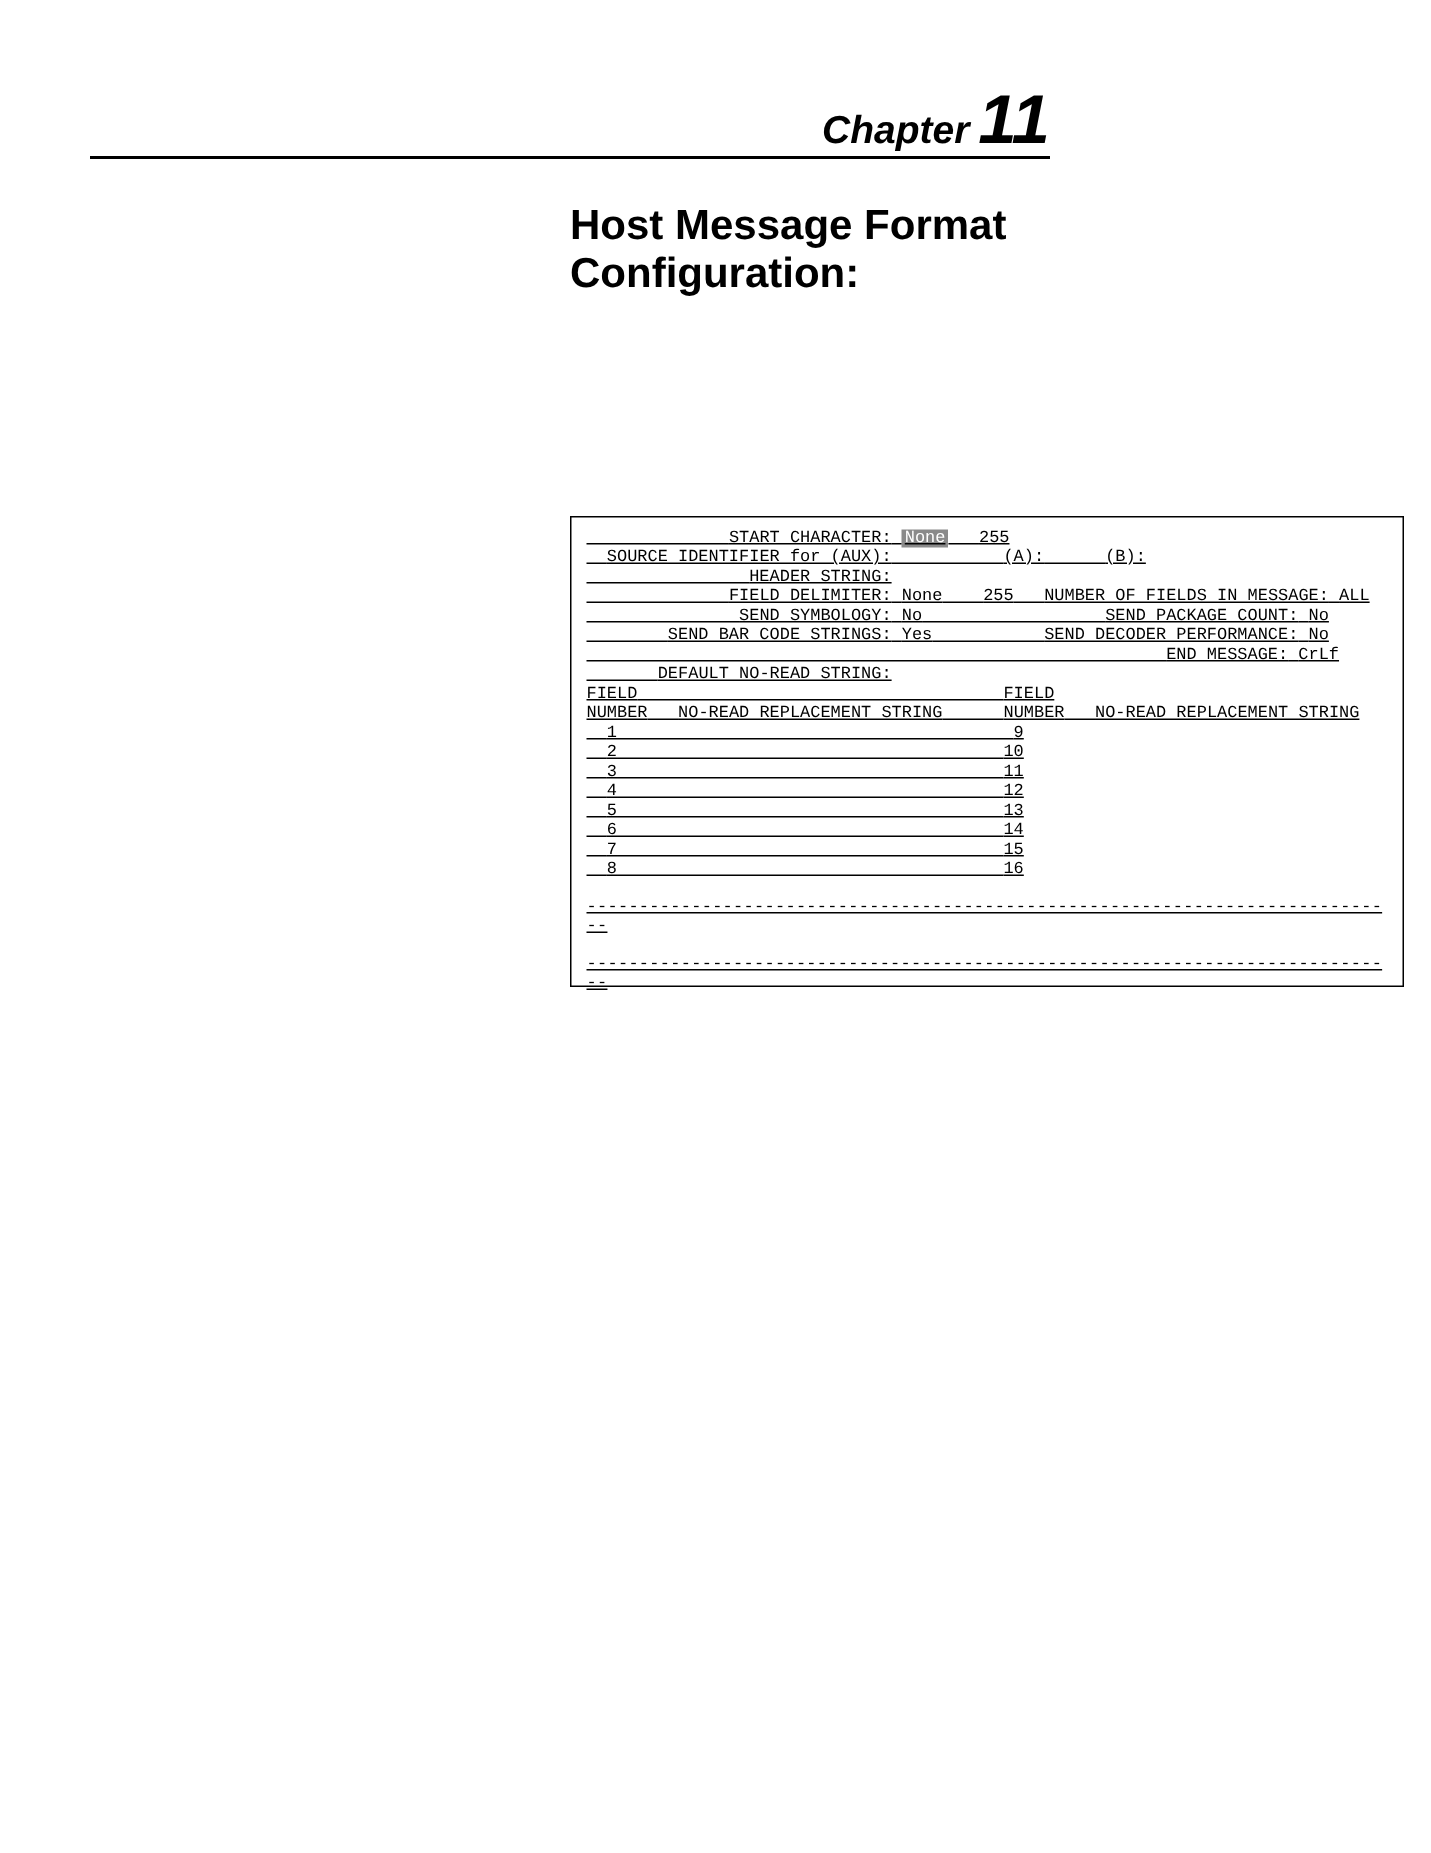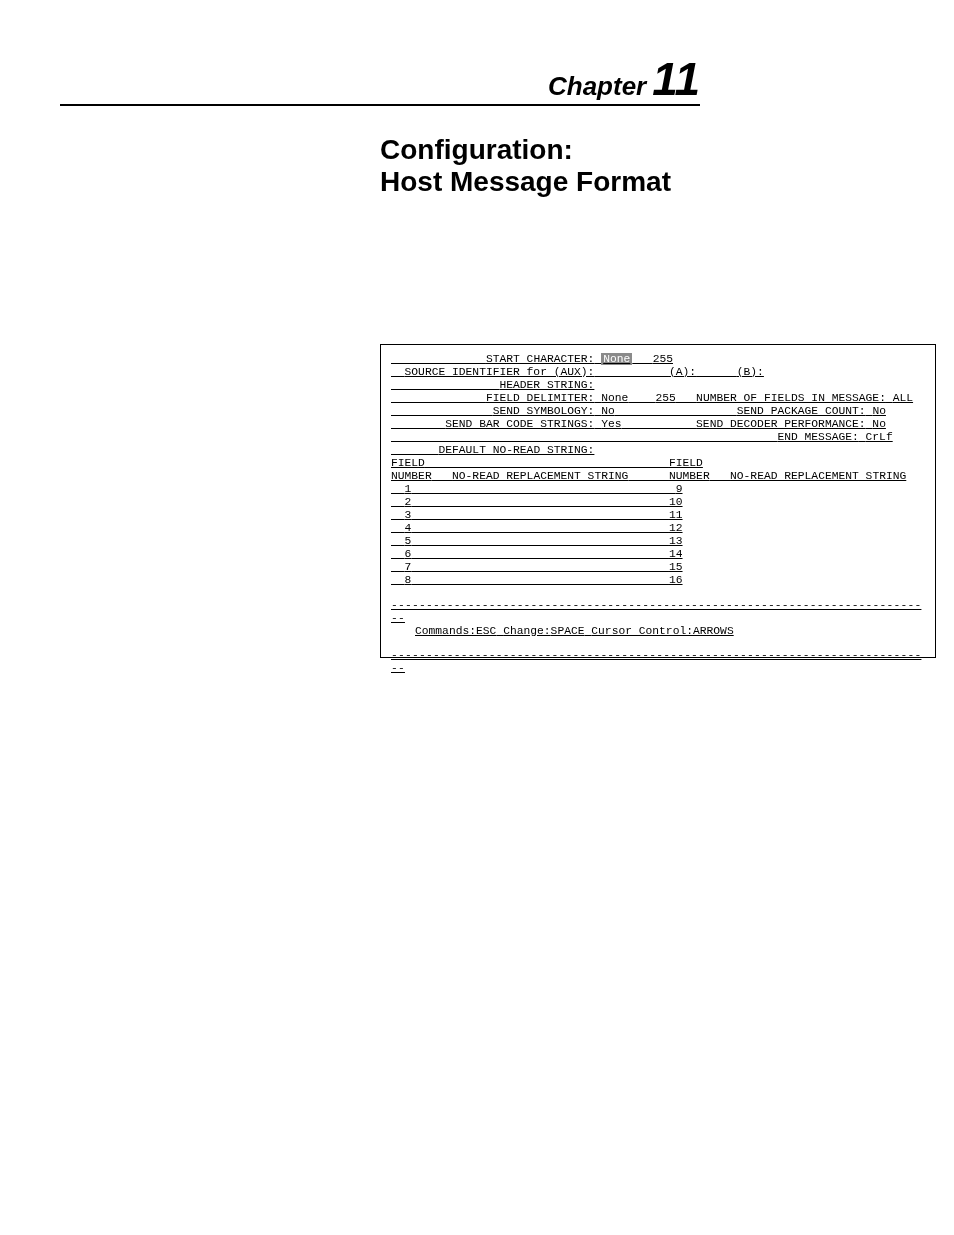--- a/index.html
+++ b/index.html
@@ -85,22 +85,22 @@
 </style>
 </head>
 <body>
 <div class="page">
 
   <div class="chapter-header">
     <span class="chapter-word">Chapter</span><span class="chapter-num">11</span>
   </div>
 
   <div class="title-block">
+    <div>Host Message Format</div>
     <div>Configuration:</div>
-    <div>Host Message Format</div>
   </div>
 
   <div class="terminal-frame">
     <div class="term"><span>              </span><span>START CHARACTER:</span> <span class="highlight">None</span>   <span>255</span>
 <span>  </span><span>SOURCE IDENTIFIER for (AUX):</span>           <span>(A):</span>      <span>(B):</span>
 <span>                </span><span>HEADER STRING:</span>
 <span>              </span><span>FIELD DELIMITER:</span> <span>None</span>    <span>255</span>   <span>NUMBER OF FIELDS IN MESSAGE:</span> <span>ALL</span>
 <span>               </span><span>SEND SYMBOLOGY:</span> <span>No</span>                  <span>SEND PACKAGE COUNT:</span> <span>No</span>
 <span>        </span><span>SEND BAR CODE STRINGS:</span> <span>Yes</span>           <span>SEND DECODER PERFORMANCE:</span> <span>No</span>
 <span>                                                         </span><span>END MESSAGE:</span> <span>CrLf</span>
@@ -110,17 +110,16 @@
   <span>1</span>                                       <span>9</span>
   <span>2</span>                                      <span>10</span>
   <span>3</span>                                      <span>11</span>
   <span>4</span>                                      <span>12</span>
   <span>5</span>                                      <span>13</span>
   <span>6</span>                                      <span>14</span>
   <span>7</span>                                      <span>15</span>
   <span>8</span>                                      <span>16</span></div>
 
     <div class="dash-rule">------------------------------------------------------------------------------</div>
-    <div class="help-line"><span>Commands:</span><span>ESC</span>     <span>Change:</span><span>SPACE</span>    <span>Cursor Control:</span><span>ARROWS</span></div>
     <div class="dash-rule">------------------------------------------------------------------------------</div>
   </div>
 
 </div>
 
 </body></html>

